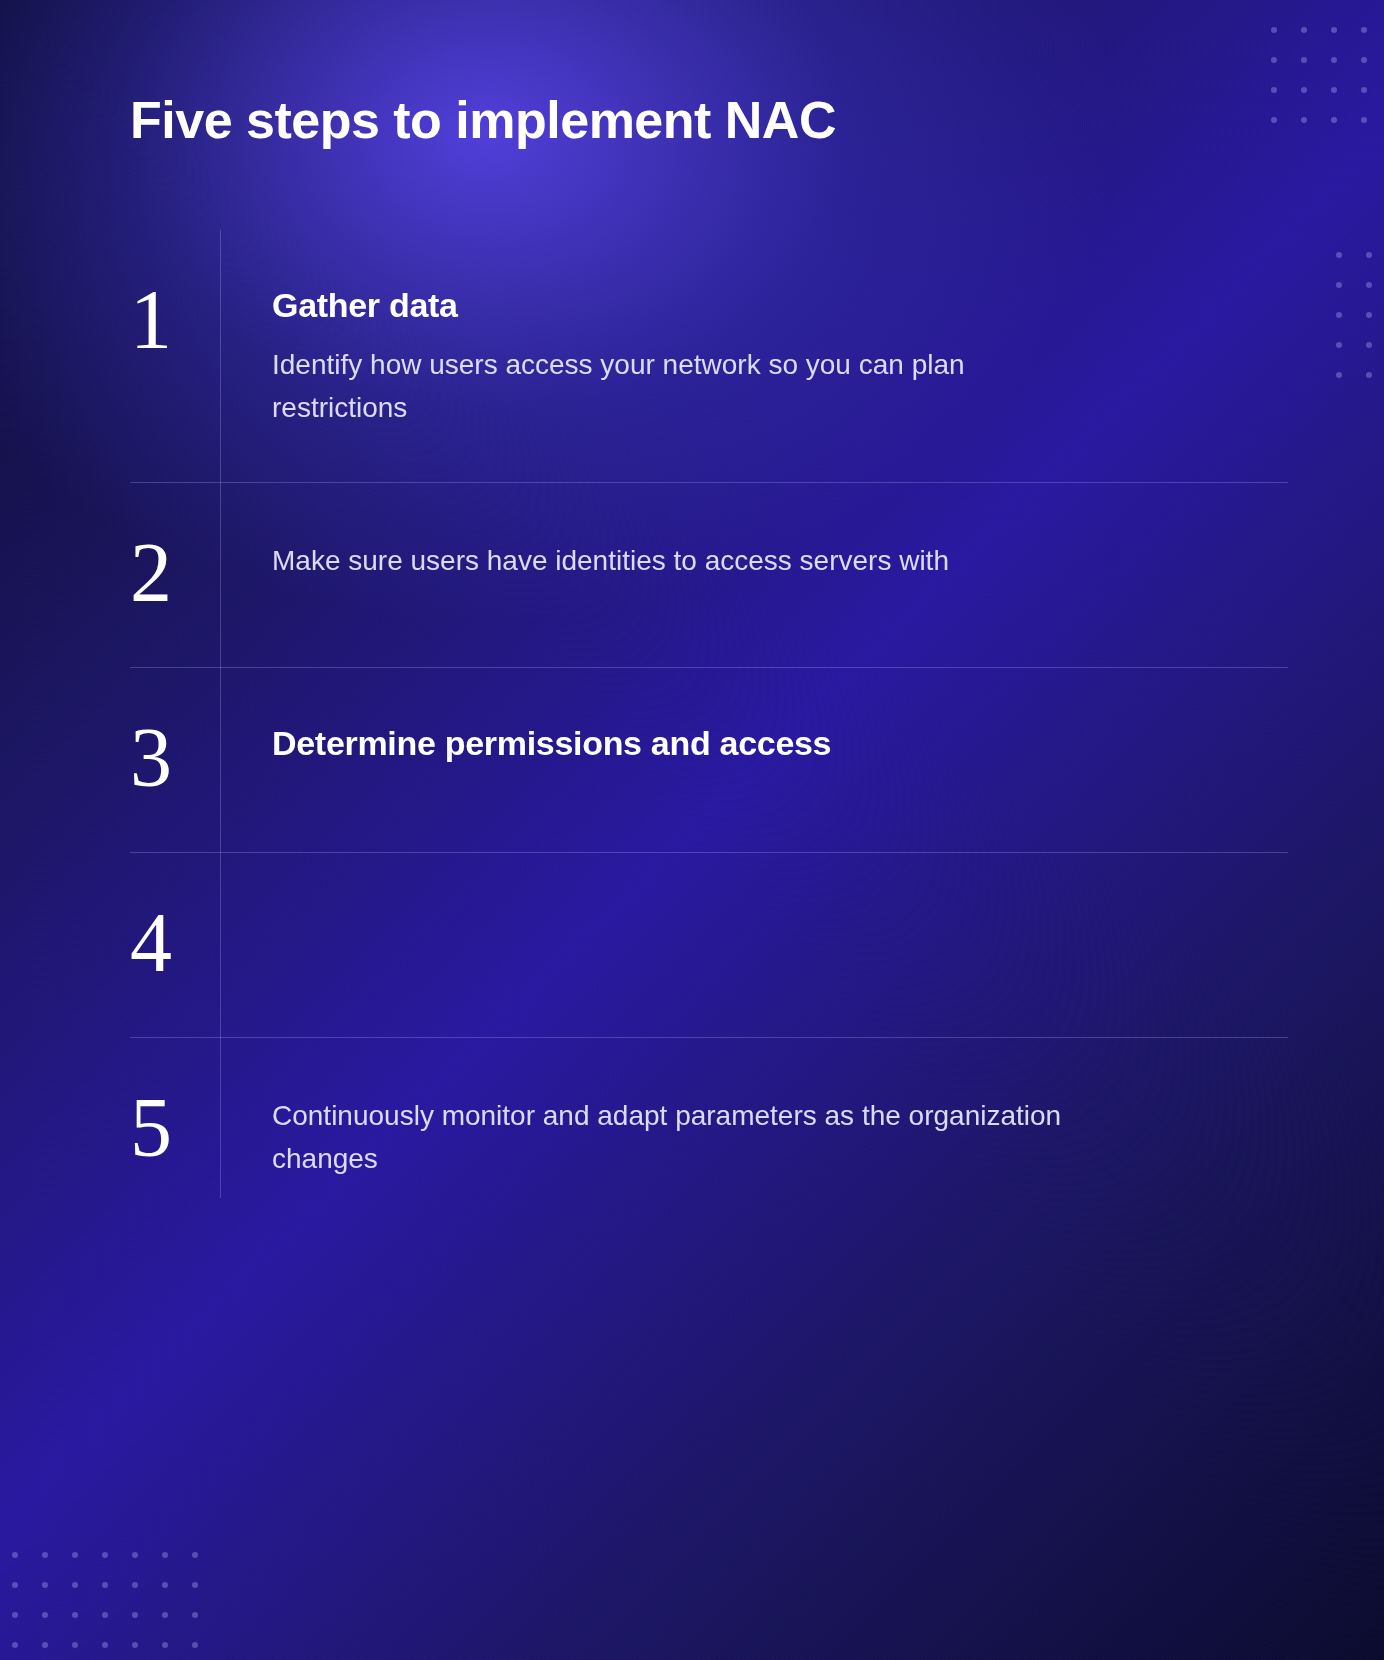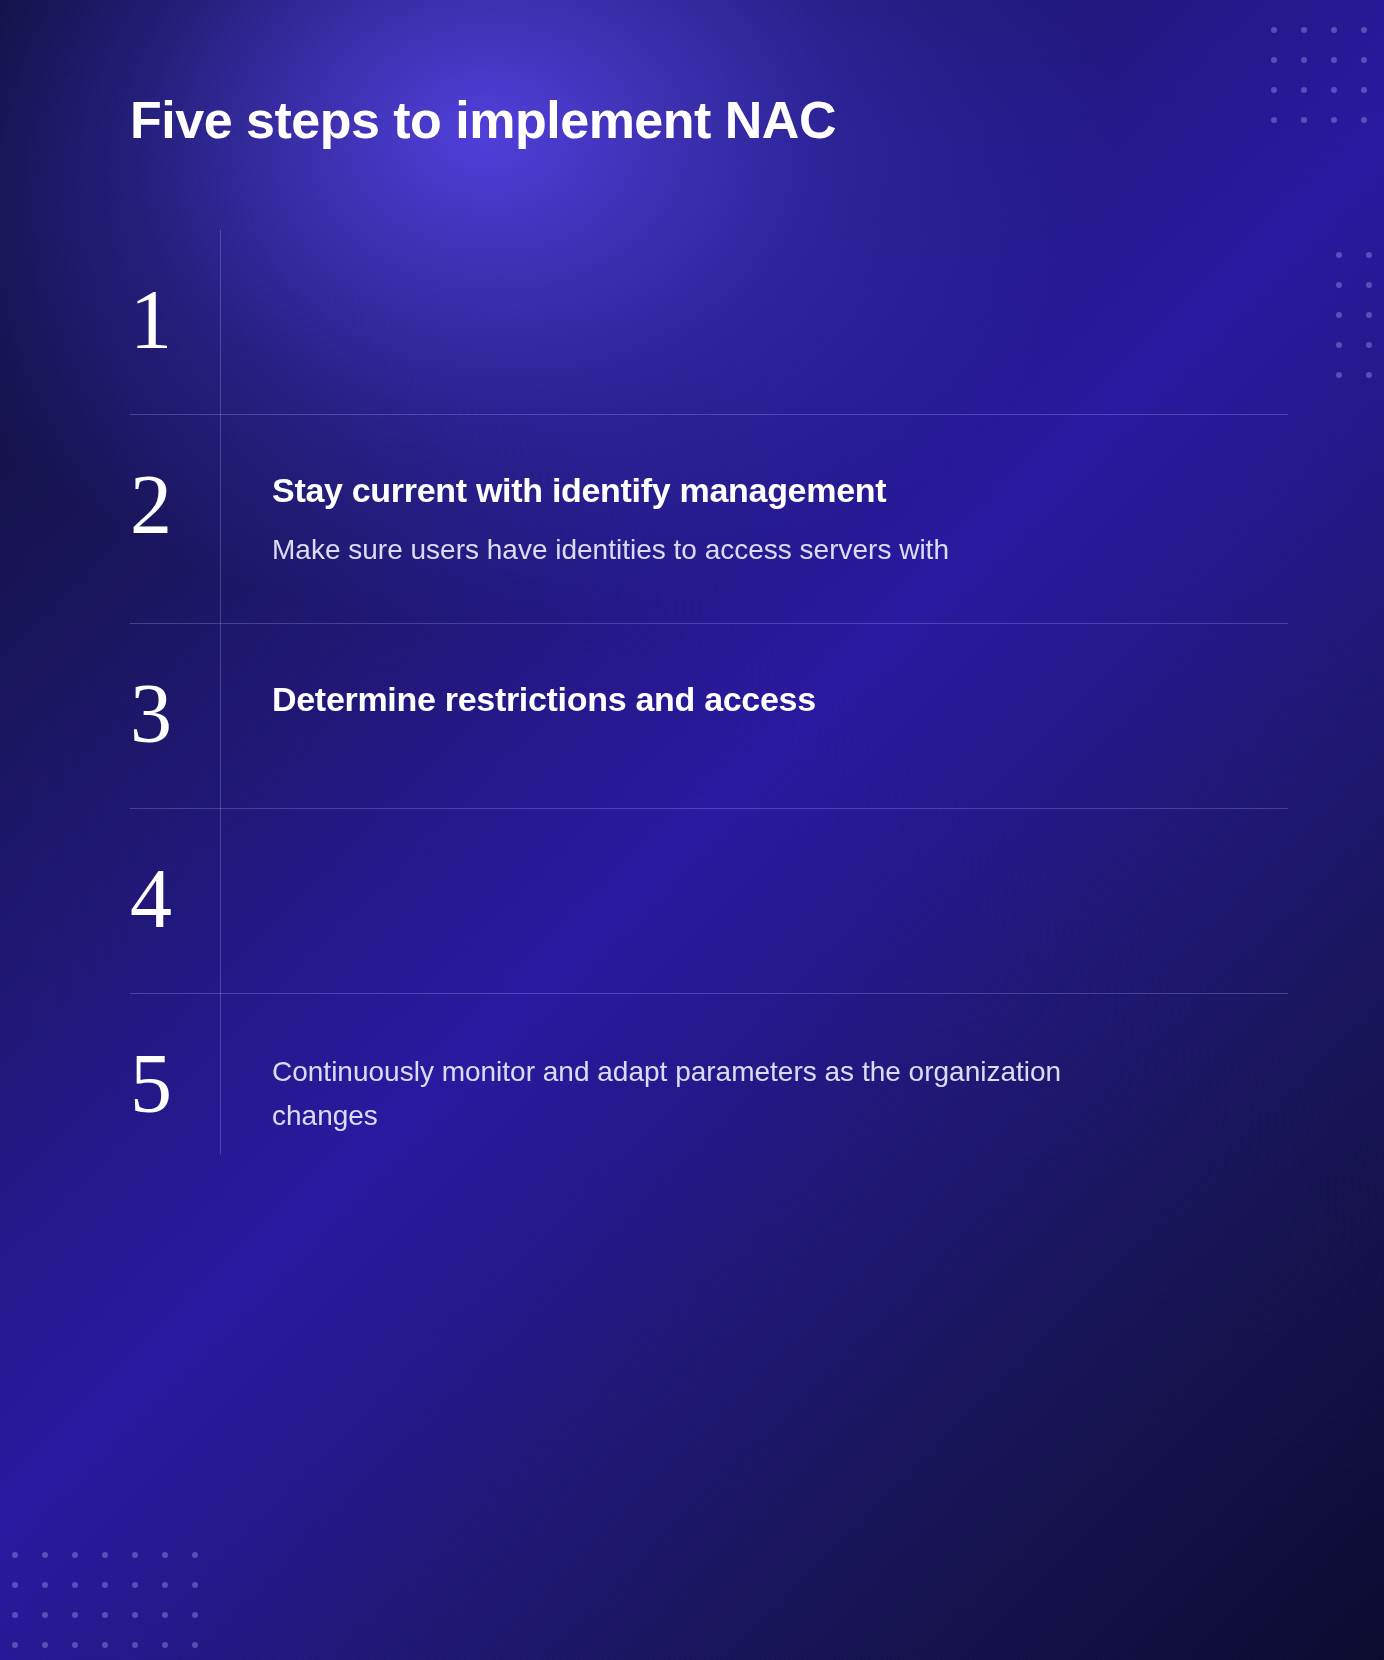--- a/index.html
+++ b/index.html
@@ -195,38 +195,41 @@
 <div class="container">
   <h1 class="title">Five steps to implement NAC</h1>
 
   <div class="steps">
     <div class="vline"></div>
 
     <div class="step">
       <div class="num-col">
         <div class="num">1</div>
       </div>
+      <div class="content-col">
+        <div class="step-title">Gather data</div>
+        <div class="step-desc">Identify how users access your network so you can plan restrictions</div>
+      </div>
     </div>
 
     <div class="step">
       <div class="num-col">
         <div class="num">2</div>
       </div>
       <div class="content-col">
-        <div class="step-title">Stay current with identify management</div>
         <div class="step-desc">Make sure users have identities to access servers with</div>
       </div>
     </div>
 
     <div class="step">
       <div class="num-col">
         <div class="num">3</div>
       </div>
       <div class="content-col">
-        <div class="step-title">Determine restrictions and access</div>
+        <div class="step-title">Determine permissions and access</div>
       </div>
     </div>
 
     <div class="step">
       <div class="num-col">
         <div class="num">4</div>
       </div>
     </div>
 
     <div class="step">

